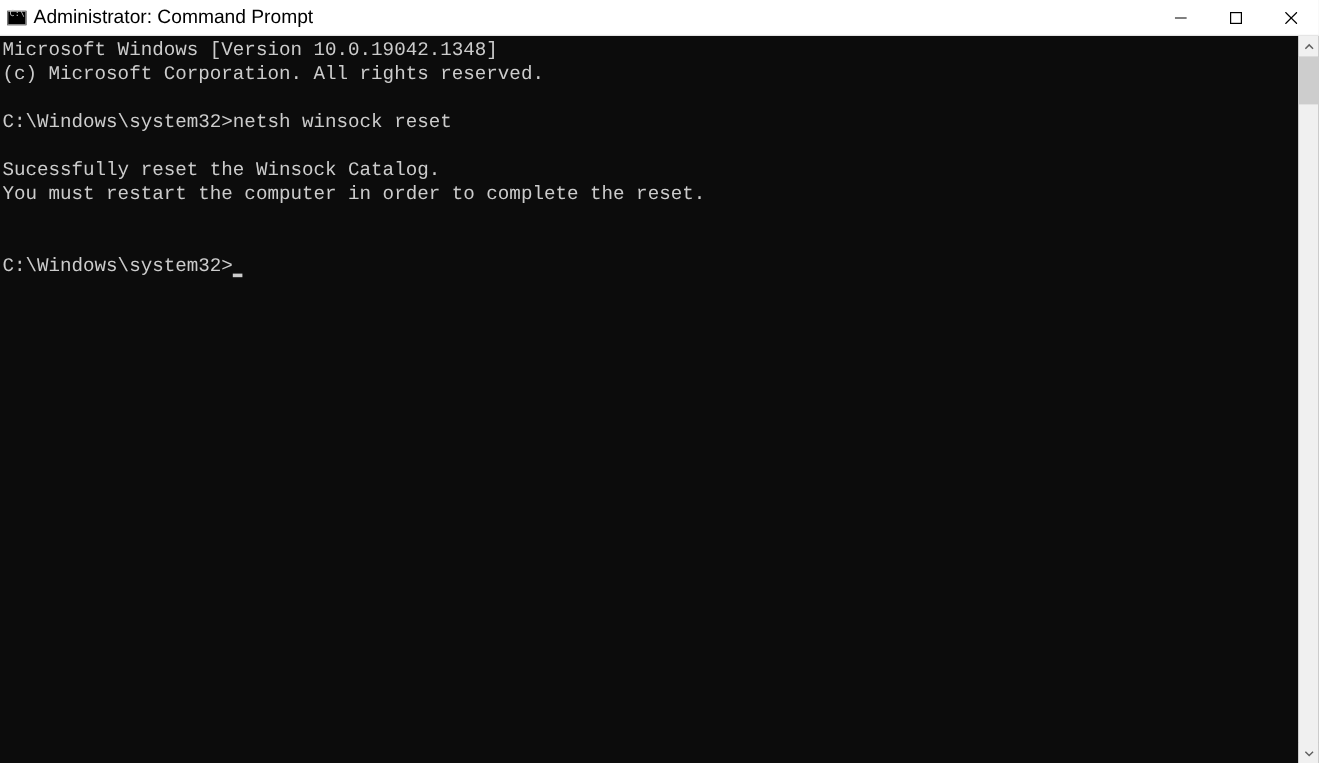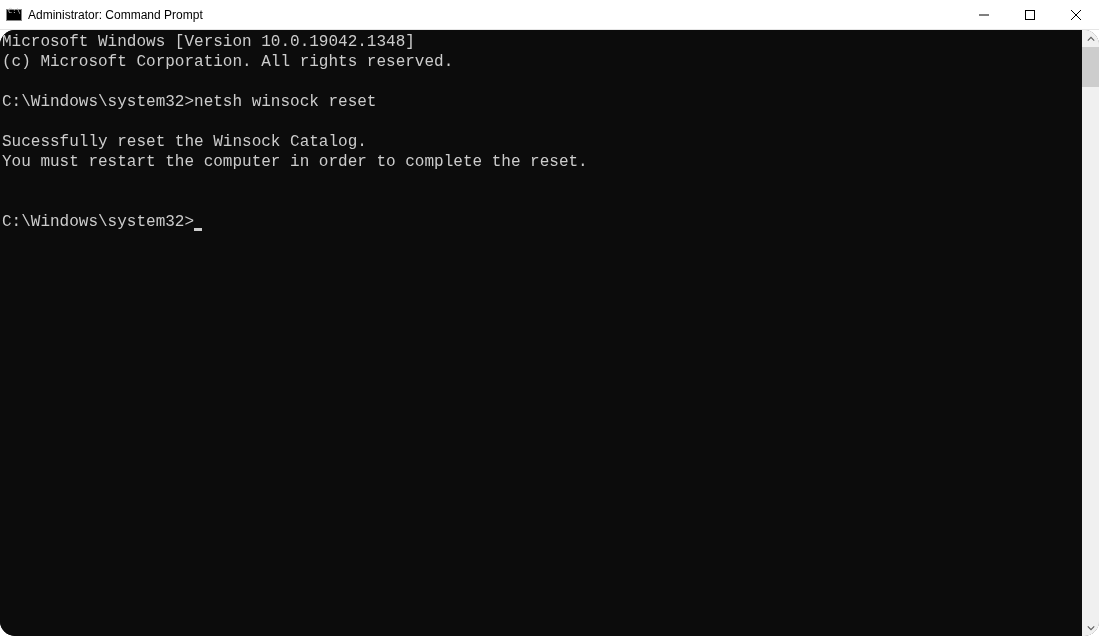--- a/index.html
+++ b/index.html
@@ -31,21 +31,21 @@
     }
     .titlebar-icon {
       width: 16px;
       height: 16px;
       margin-right: 6px;
       display: flex;
       align-items: center;
       justify-content: center;
     }
     .titlebar-title {
-      font-size: 12px;
+      font-size: 16px;
       color: #000000;
       flex: 1;
     }
     .titlebar-controls {
       display: flex;
       height: 100%;
     }
     .titlebar-btn {
       width: 46px;
       height: 100%;
@@ -56,21 +56,20 @@
     }
     .titlebar-btn svg {
       width: 10px;
       height: 10px;
     }
     .content-area {
       flex: 1;
       display: flex;
       background: #0c0c0c;
       overflow: hidden;
-      border-radius: 15px;
     }
     .terminal {
       flex: 1;
       background: #0c0c0c;
       padding: 2px 2px;
       font-family: Consolas, "Courier New", monospace;
       font-size: 16px;
       line-height: 20px;
       color: #cccccc;
       white-space: pre;

